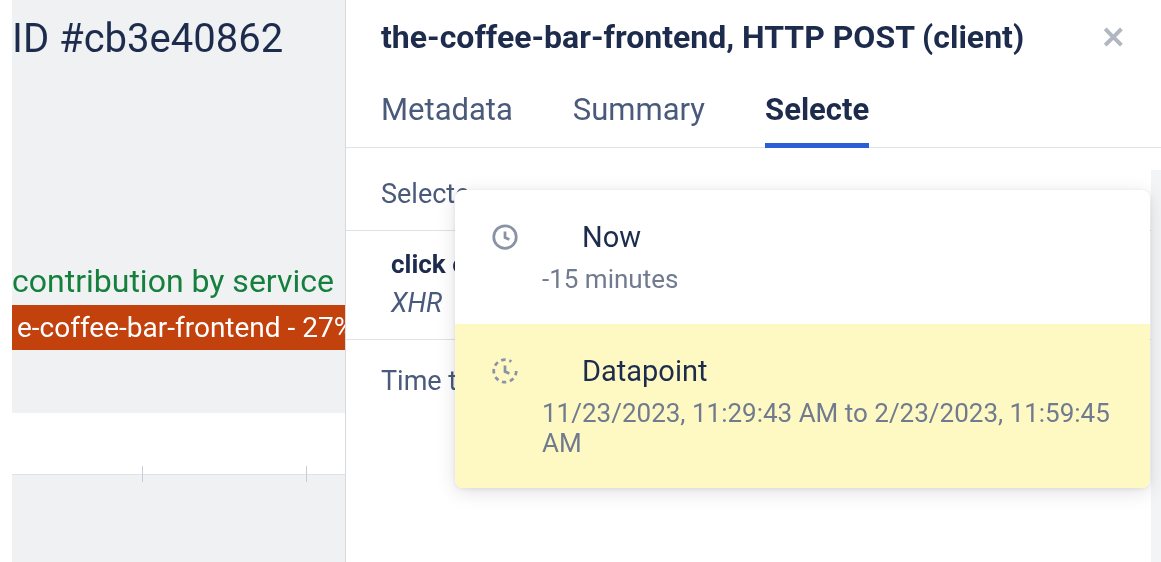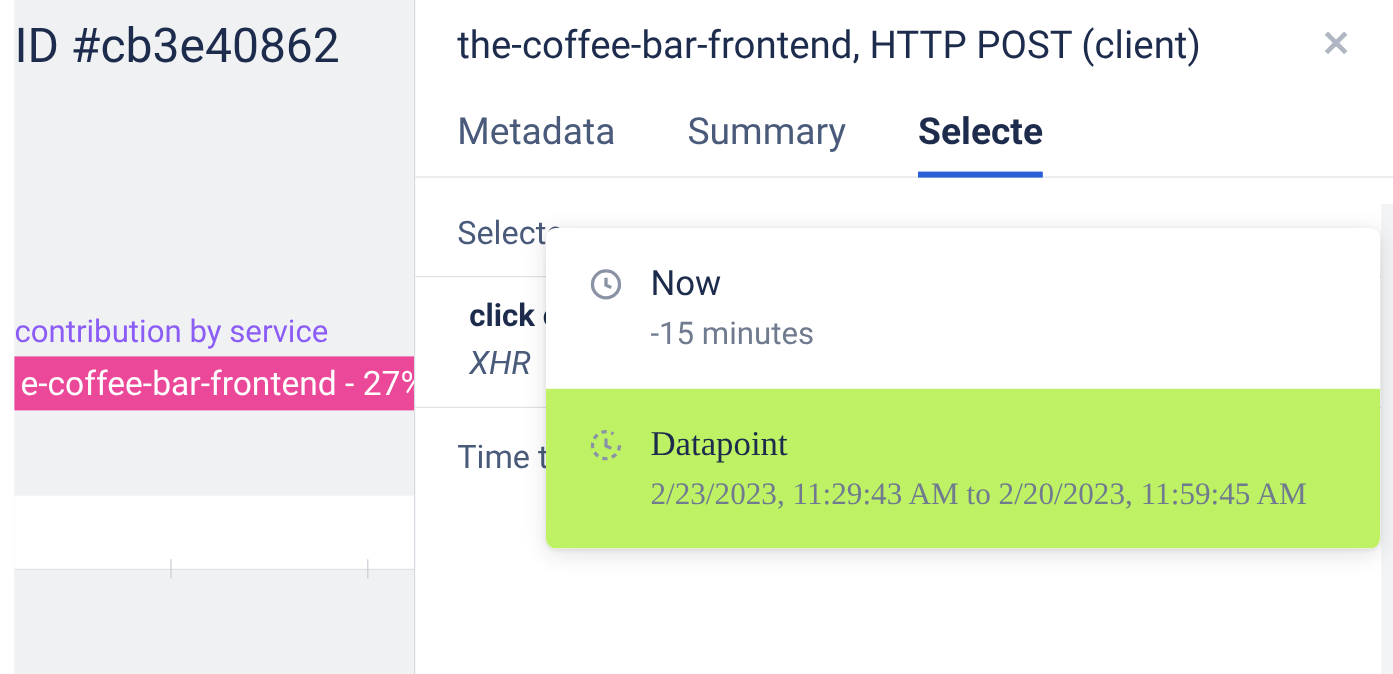--- a/index.html
+++ b/index.html
@@ -25,27 +25,27 @@
     }
     .trace-id {
       font-size: 40px;
       font-weight: 400;
       color: #1d2c4c;
       padding: 15px 0 0 0;
       white-space: nowrap;
       overflow: hidden;
     }
     .contribution-label {
-      font-size: 26px;
-      color: #8b5cf6;
+      font-size: 32px;
+      color: #15803d;
       padding: 0 0 5px 0;
       margin-top: 200px;
     }
     .service-bar {
-      background: #ec4899;
+      background: #c2410c;
       color: #fff;
       font-size: 28px;
       padding: 6px 5px;
       white-space: nowrap;
       overflow: hidden;
     }
     .chart-baseline {
       position: absolute;
       left: 0;
       width: 345px;
@@ -71,21 +71,21 @@
       border-left: 1px solid #d6dae0;
     }
     .panel-header {
       display: flex;
       align-items: center;
       justify-content: space-between;
       padding: 18px 35px 0 35px;
     }
     .panel-title {
       font-size: 32px;
-      font-weight: 400;
+      font-weight: 700;
       color: #1d2c4c;
     }
     .close-icon {
       font-size: 30px;
       color: #b0b7c3;
       cursor: pointer;
       font-weight: 700;
     }
     .tabs {
       display: flex;
@@ -143,36 +143,36 @@
       overflow: hidden;
     }
     .popup-item {
       padding: 30px 35px;
       display: flex;
       align-items: flex-start;
       gap: 22px;
       cursor: pointer;
     }
     .popup-item.selected {
-      background: #bef264;
-      font-family: Liberation Serif, serif;
+      background: #fef9c3;
     }
     .popup-icon {
       flex-shrink: 0;
       color: #8a93a5;
       margin-top: 2px;
     }
     .popup-text {
       flex: 1;
     }
     .popup-title {
       font-size: 29px;
       color: #1d2c4c;
       font-weight: 400;
       margin-bottom: 10px;
+      margin-left: 40px;
     }
     .popup-sub {
       font-size: 26px;
       color: #707b8f;
     }
     .scroll-track {
       position: absolute;
       right: 0;
       top: 170px;
       width: 10px;
@@ -228,16 +228,16 @@
   </div>
   <div class="popup-item selected">
     <span class="popup-icon">
       <svg width="30" height="30" viewBox="0 0 24 24" fill="none" stroke="currentColor" stroke-width="2.2">
         <path d="M21 12 a9 9 0 1 1 -4 -7.5" stroke-dasharray="3.5 3"></path>
         <path d="M12 7.5 V12.5 L15.5 14"></path>
       </svg>
     </span>
     <div class="popup-text">
       <div class="popup-title">Datapoint</div>
-      <div class="popup-sub">2/23/2023, 11:29:43 AM to 2/20/2023, 11:59:45 AM</div>
+      <div class="popup-sub">11/23/2023, 11:29:43 AM to 2/23/2023, 11:59:45 AM</div>
     </div>
   </div>
 </div>
 
 </body></html>

